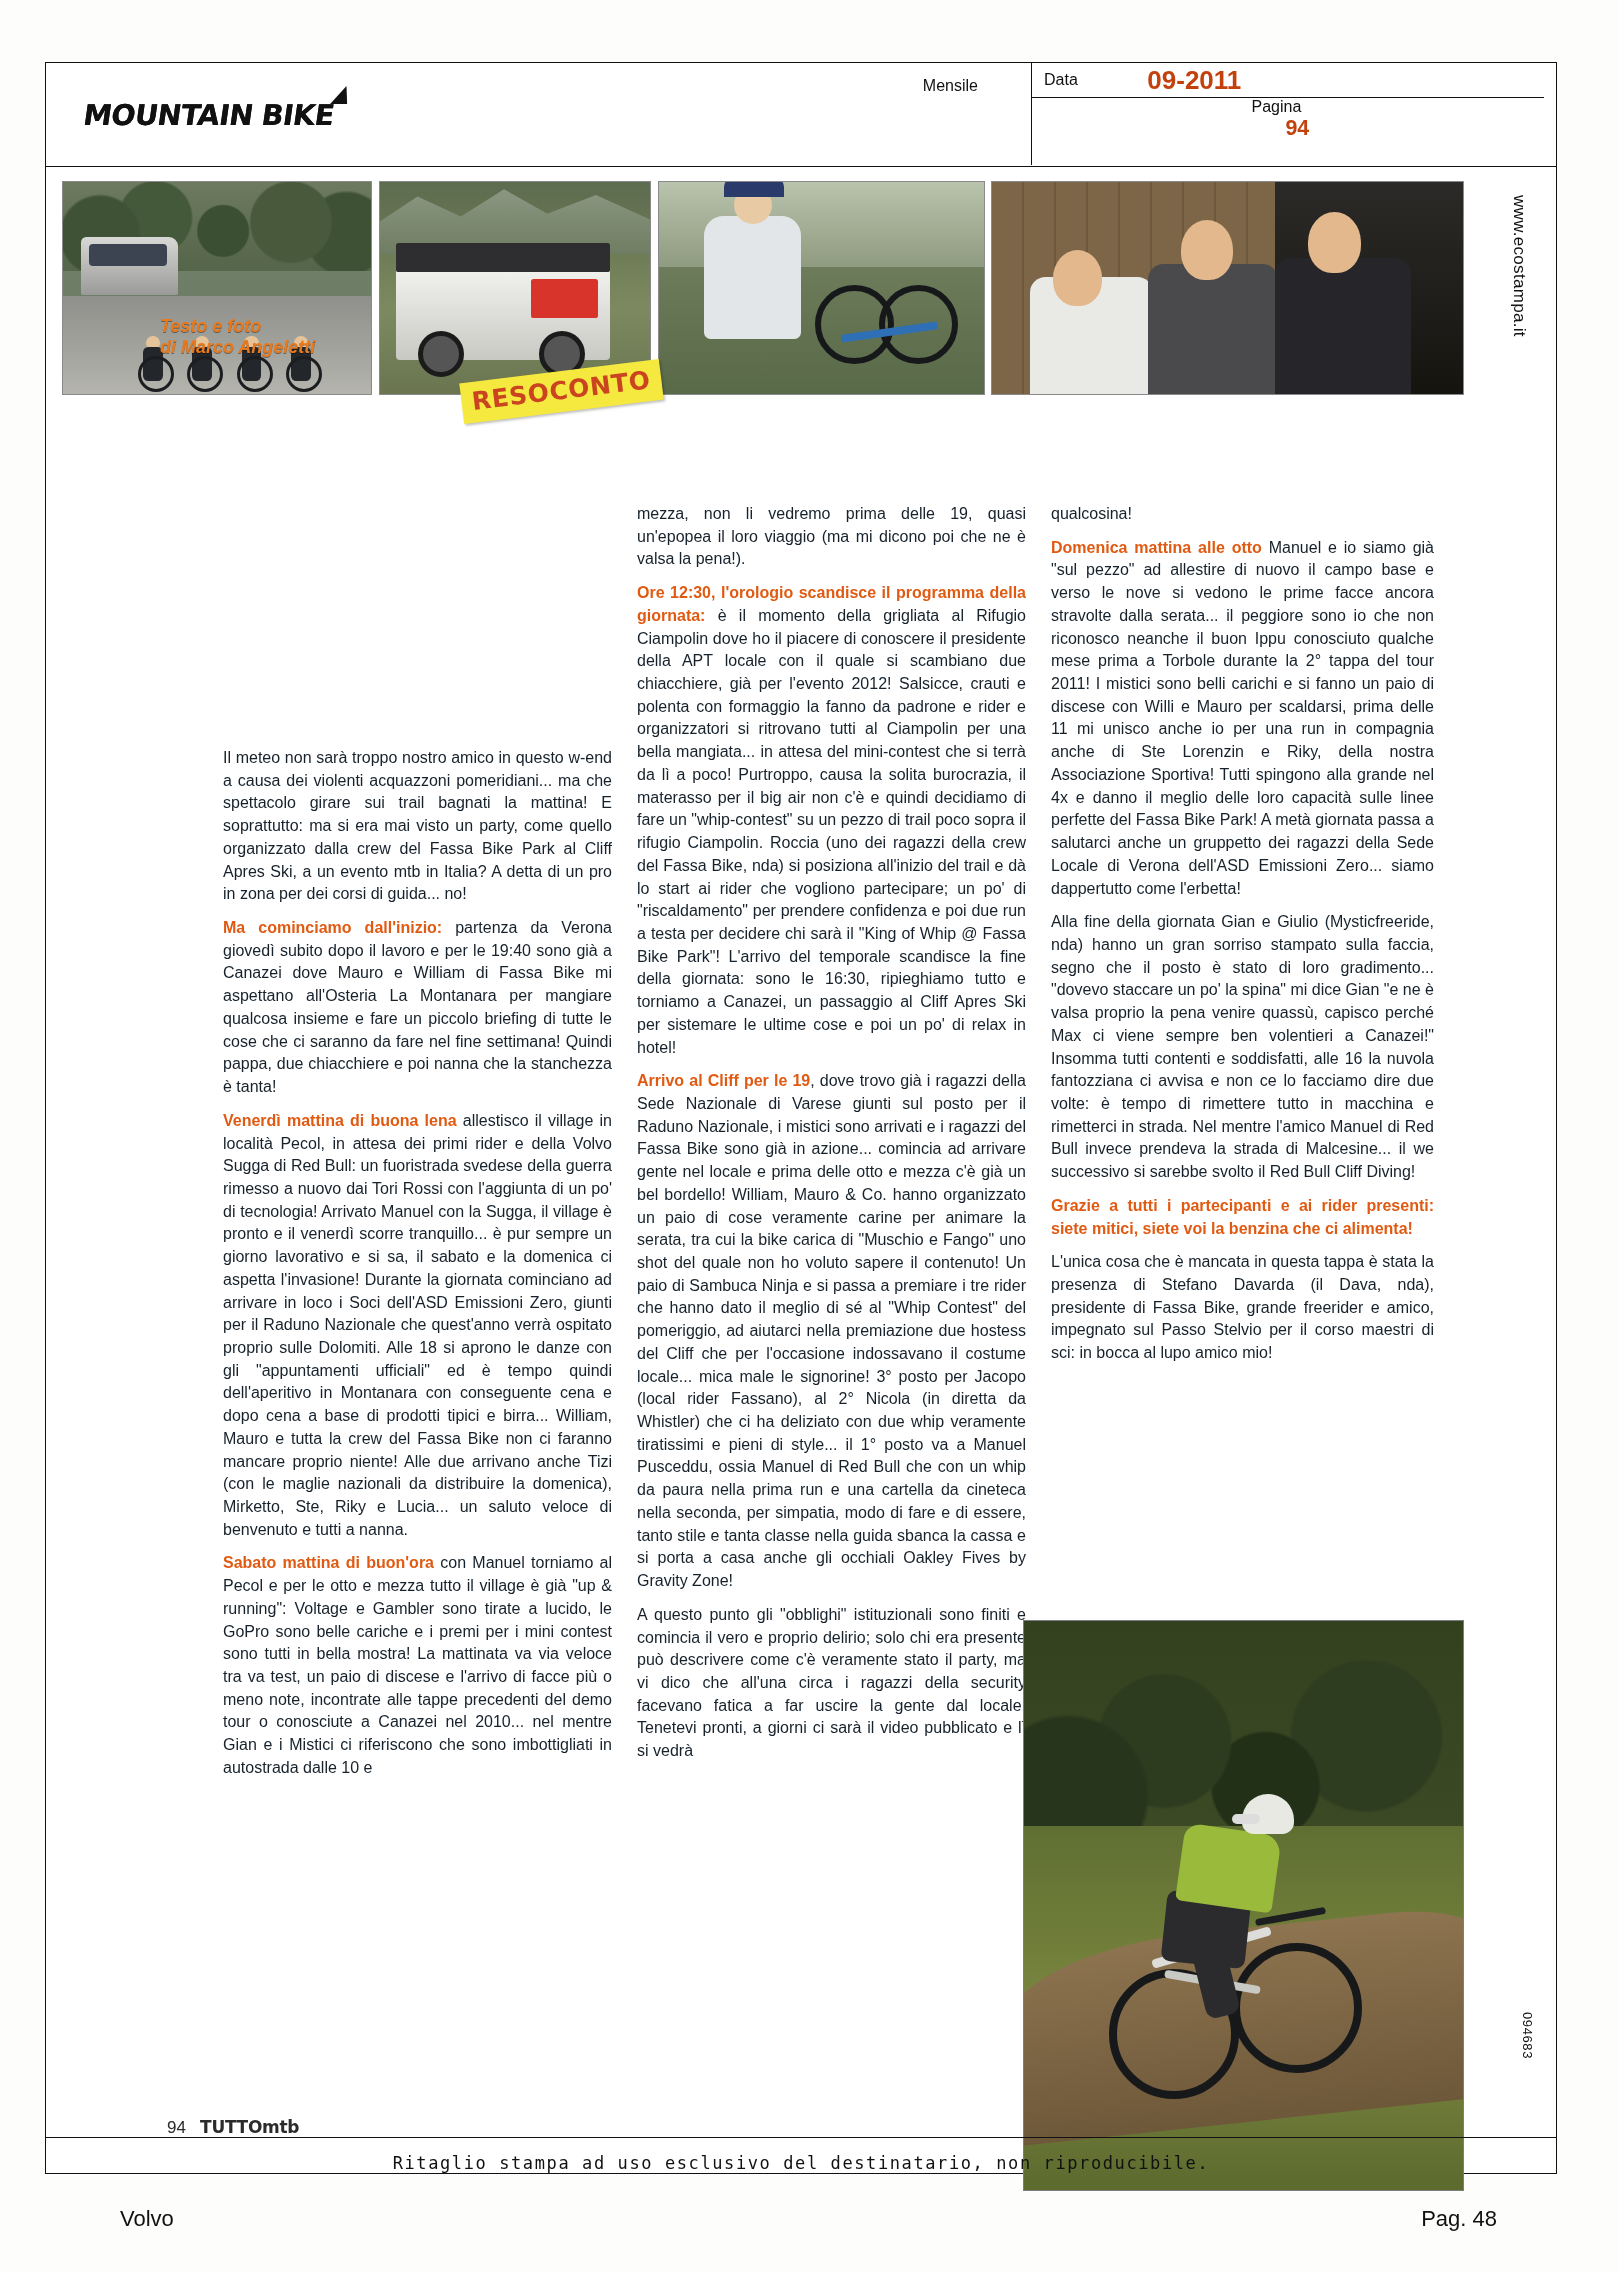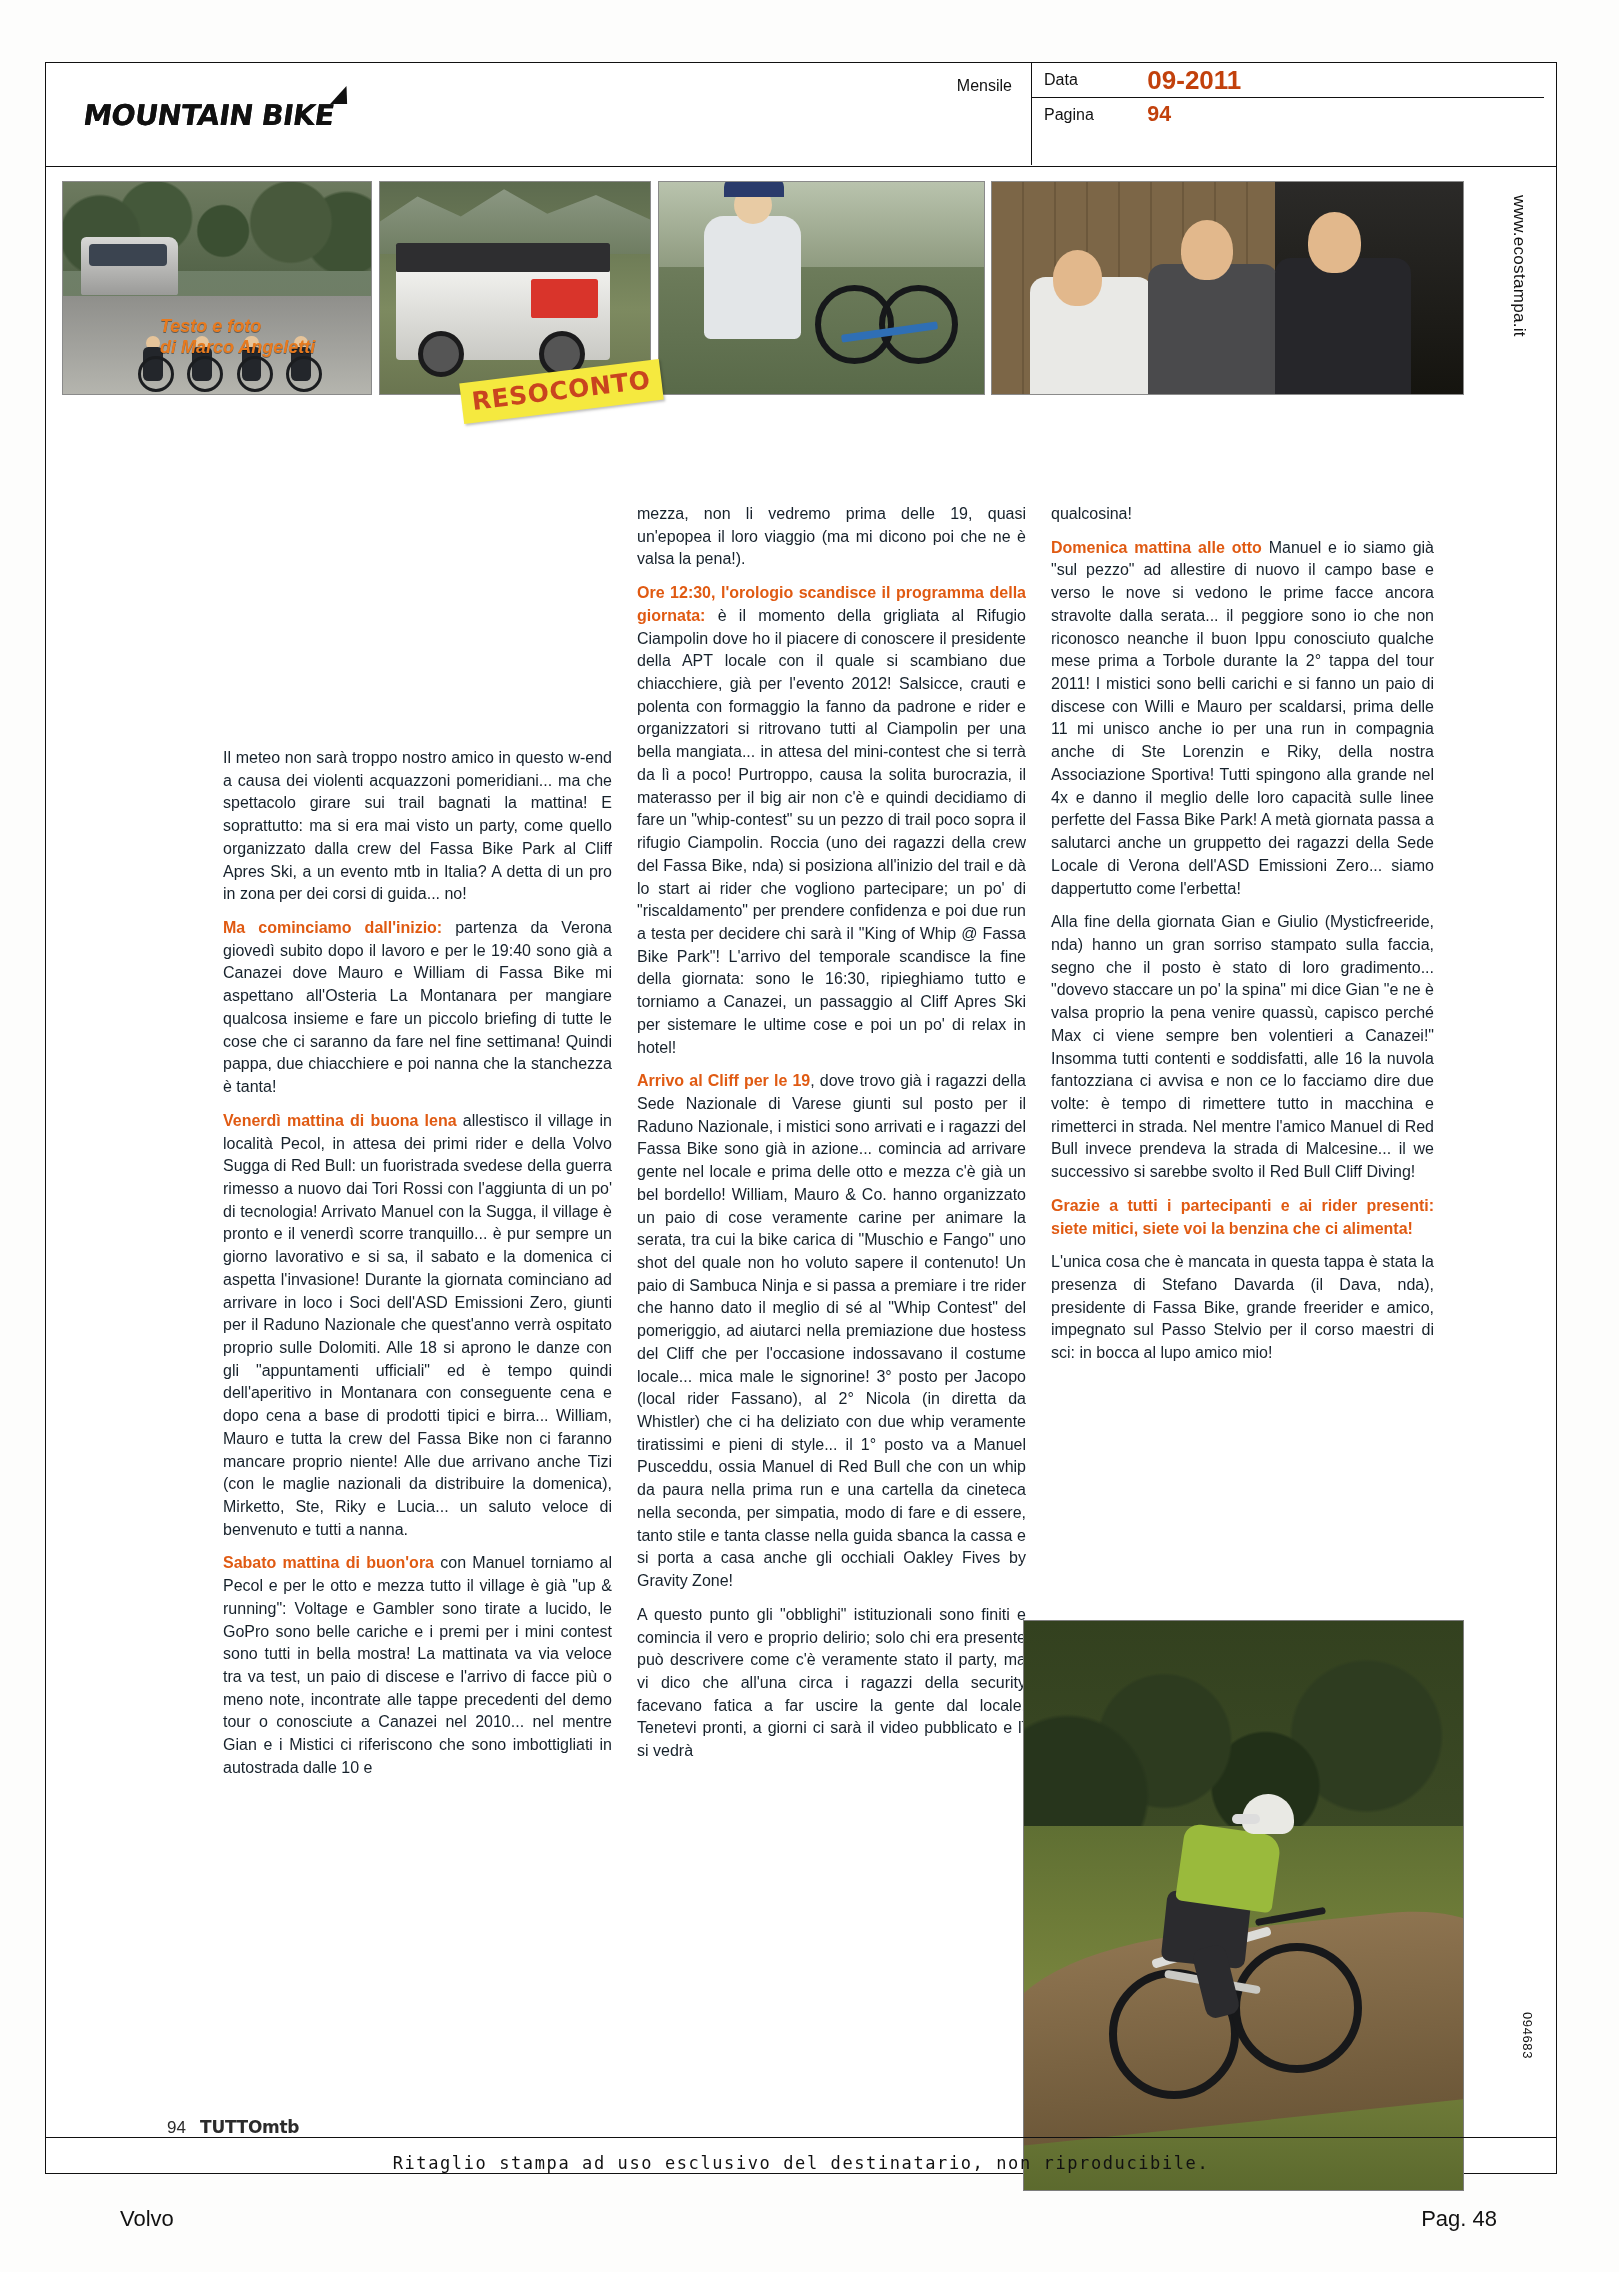--- a/index.html
+++ b/index.html
@@ -75,41 +75,41 @@
     right: -3.9px;
     top: -11.7px;
     width: 0; height: 0;
     border-left: 17px solid transparent;
     border-right: 0px solid transparent;
     border-bottom: 18px solid #111;
     transform: skewX(10deg);
   }
   .meta-mensile {
     position: absolute;
-    right: 544px;
+    right: 578px;
     top: 14.3px;
     font-size: 16px;
     color: #111;
   }
   .meta-rows {
     position: absolute;
     right: 11.7px;
     top: 0;
     width: 513px;
     height: 102px;
     border-left: 1.9px solid #111;
     box-sizing: border-box;
   }
   .meta-row {
     display: flex;
     align-items: center;
     height: 34px;
     box-sizing: border-box;
   }
-  .meta-row + .meta-row { border-top: 1.3px solid #111; }
+  .meta-row + .meta-row { border-top: 1.3px solid #111; flex-direction: column; }
   .meta-label {
     width: 97px;
     padding-left: 11.7px;
     font-size: 16px;
     color: #111;
     box-sizing: border-box;
   }
   .meta-value {
     font-size: 21.4px;
     font-weight: bold;

